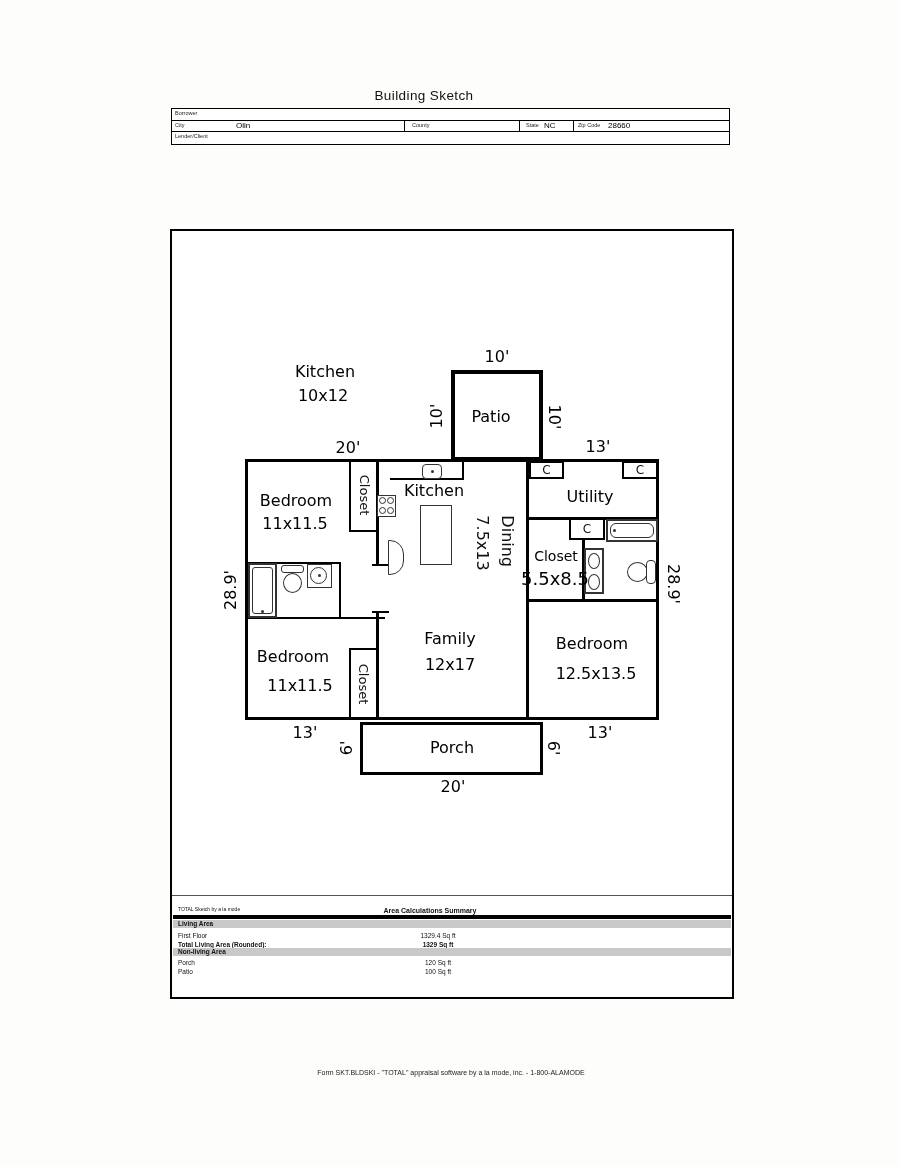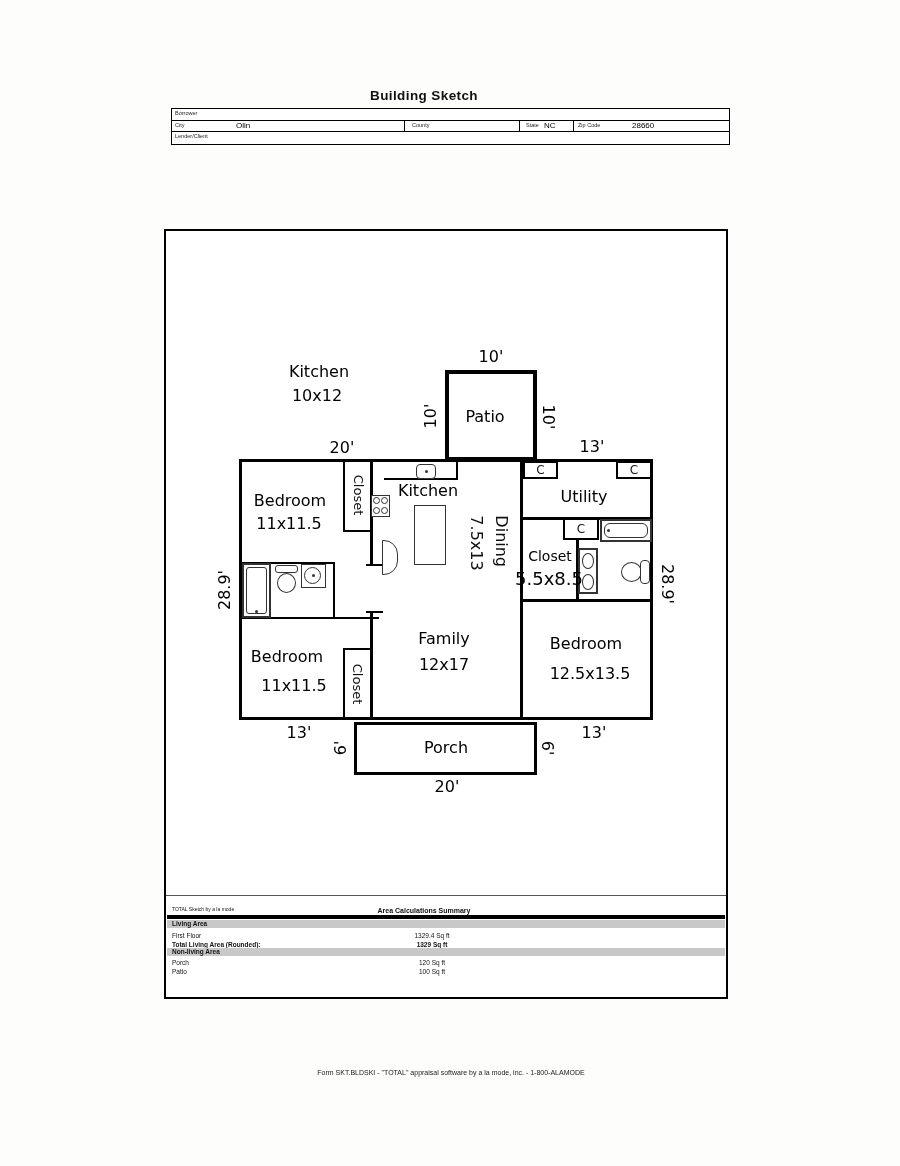--- a/index.html
+++ b/index.html
@@ -3,31 +3,31 @@
 <meta charset="utf-8">
 <style>
   * { margin:0; padding:0; box-sizing:border-box; }
   body { background:#ffffff; }
   .page {
     position:relative; width:900px; height:1166px; background:#fdfdfc;
     font-family:"Liberation Sans", sans-serif; color:#111; overflow:hidden;
   }
   .page-title {
     position:absolute; left:424px; top:95px; transform:translate(-50%,-50%);
-    font-size:13.5px; font-weight:bold; letter-spacing:.4px; white-space:nowrap;
+    font-size:13.5px; font-weight:normal; letter-spacing:.4px; white-space:nowrap;
   }
   
   .form-table { position:absolute; left:171px; top:108px; width:559px; border:1px solid #000; background:#fff; }
   .form-row { position:relative; height:11.5px; border-bottom:1px solid #000; }
   .form-row:last-child { border-bottom:none; }
   .f-label { position:absolute; top:1px; font-size:5.5px; color:#222; white-space:nowrap; }
   .f-value { position:absolute; top:0.5px; font-size:8px; color:#000; white-space:nowrap; }
   .f-sep { position:absolute; top:0; width:1px; height:100%; background:#000; }
   
-  .sketch-box { position:absolute; left:164px; top:229px; width:564px; height:770px; border:2px solid #000; background:#fff; }
+  .sketch-box { position:absolute; left:170px; top:229px; width:564px; height:770px; border:2px solid #000; background:#fff; }
   .wall { position:absolute; background:#000; }
   .outline { position:absolute; border:3px solid #000; background:#fff; }
   .lbl { position:absolute; transform:translate(-50%,-50%); font-family:"DejaVu Sans", sans-serif;
          font-size:16px; color:#000; white-space:nowrap; line-height:1.15; text-align:center; }
   .r90  { transform:translate(-50%,-50%) rotate(90deg); }
   .r270 { transform:translate(-50%,-50%) rotate(-90deg); }
   .vtext { position:absolute; transform:translate(-50%,-50%); writing-mode:vertical-rl;
            font-family:"DejaVu Sans", sans-serif; font-size:13px; white-space:nowrap; }
   .cbox { position:absolute; border:2px solid #000; background:#fff; display:flex; align-items:center; justify-content:center;
           font-family:"DejaVu Sans", sans-serif; font-size:12px; }
@@ -64,21 +64,21 @@
       <span class="f-label" style="left:3px">City</span>
       <span class="f-value" style="left:64px">Olin</span>
       <span class="f-sep" style="left:232px"></span>
       <span class="f-label" style="left:240px">County</span>
       <span class="f-value" style="left:290px"></span>
       <span class="f-sep" style="left:347px"></span>
       <span class="f-label" style="left:354px">State</span>
       <span class="f-value" style="left:372px">NC</span>
       <span class="f-sep" style="left:401px"></span>
       <span class="f-label" style="left:406px">Zip Code</span>
-      <span class="f-value" style="left:460px">28660</span>
+      <span class="f-value" style="left:436px">28660</span>
     </div>
     <div class="form-row">
       <span class="f-label" style="left:3px">Lender/Client</span>
       <span class="f-value" style="left:64px"></span>
     </div>
   </div>
 
   <div class="sketch-box">
 
     <div class="lbl" style="left:153px; top:141px">Kitchen</div>

